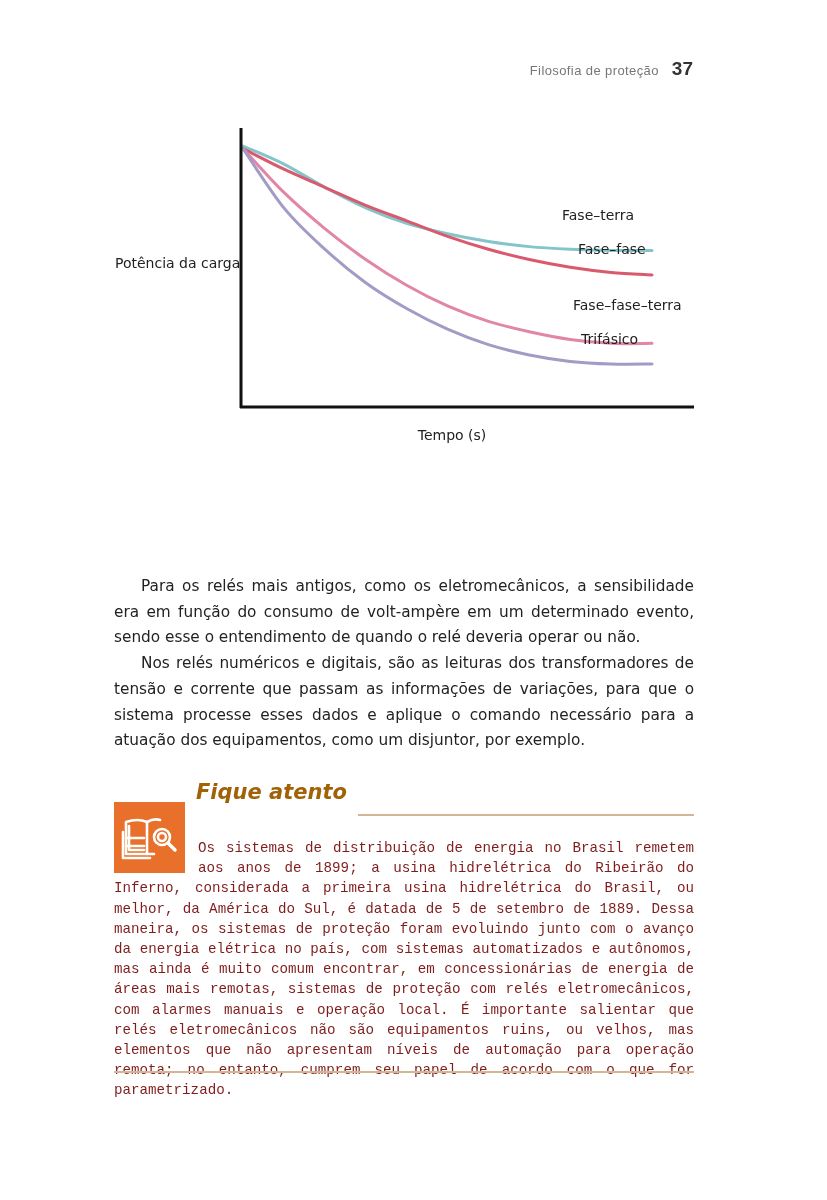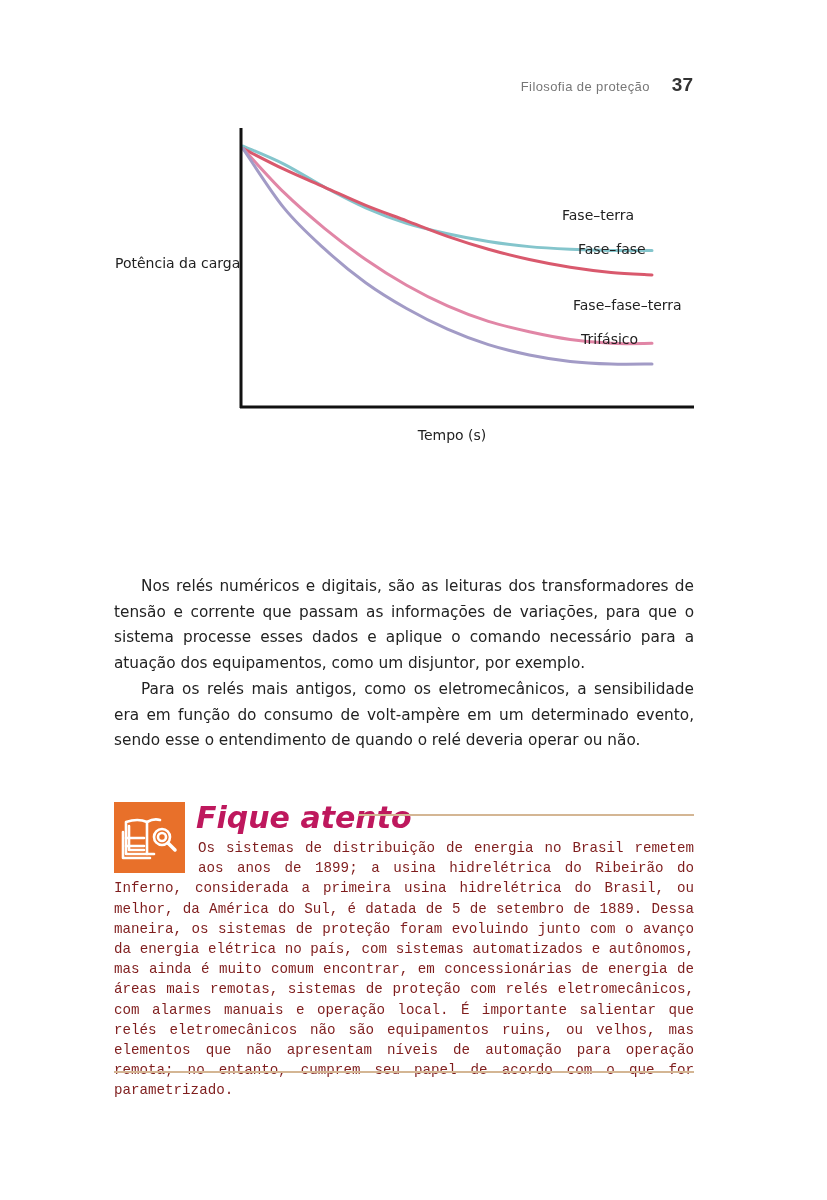--- a/index.html
+++ b/index.html
@@ -1,32 +1,32 @@
 <!DOCTYPE html>
 <html><head>
   <meta charset="utf-8">
   <style>
     html, body { margin: 0; padding: 0; background: #ffffff; }
     body { width: 827px; height: 1200px; position: relative; overflow: hidden;
            font-family: "Liberation Sans", "DejaVu Sans", sans-serif; color: #222; }
-    .running-head { position: absolute; top: 74px; right: 134px; display: flex; align-items: baseline; gap: 22px; }
+    .running-head { position: absolute; top: 58px; right: 134px; display: flex; align-items: baseline; gap: 13px; }
     .running-title { font-size: 13px; color: #777; letter-spacing: 0.4px; }
     .page-num { font-size: 19px; font-weight: bold; color: #333; }
     #chart { position: absolute; left: 0; top: 0; width: 827px; height: 460px; }
     .chart-text { font-family: "DejaVu Sans", sans-serif; font-size: 14px; fill: #222; }
     .caption { position: absolute; left: 114px; top: 466px; width: 582px; font-family: "Liberation Sans", sans-serif;
                font-size: 12.5px; line-height: 19px; color: #222; }
     .caption b { font-weight: bold; }
     .body-text { position: absolute; left: 114px; top: 574px; width: 580px;
                  font-family: "DejaVu Sans", sans-serif; font-size: 15.3px; line-height: 25.7px;
                  color: #222; text-align: justify; }
     .body-text p { margin: 0; text-indent: 27px; }
     .box-icon { position: absolute; left: 114px; top: 802px; width: 71px; height: 71px; background: #e8702a; }
-    .box-title { position: absolute; left: 196px; top: 800px; font-family: "DejaVu Sans", sans-serif;
-                 font-size: 30px; font-weight: bold; font-style: italic; color: #be185d; }
+    .box-title { position: absolute; left: 196px; top: 780px; font-family: "DejaVu Sans", sans-serif;
+                 font-size: 21px; font-weight: bold; font-style: italic; color: #a16207; }
     .title-rule { position: absolute; left: 358px; top: 814px; width: 336px; height: 2px; background: #d4b694; }
     .box-text { position: absolute; left: 114px; top: 838px; width: 580px;
                 font-family: Liberation Mono, monospace; font-size: 14.2px; line-height: 20.2px;
                 color: #7f1d1d; text-align: justify; }
     .box-text .float-space { float: left; width: 84px; height: 38px; }
     .bottom-rule { position: absolute; left: 114px; top: 1071px; width: 580px; height: 2px; background: #d4b694; }
   </style>
 </head>
 <body>
 
@@ -49,22 +49,22 @@
   <text class="chart-text" x="562" y="220">Fase–terra</text>
   <text class="chart-text" x="578" y="254">Fase–fase</text>
   <text class="chart-text" x="573" y="310">Fase–fase–terra</text>
   <text class="chart-text" x="581" y="344">Trifásico</text>
 </svg>
 
 <div class="caption">
 </div>
 
 <div class="body-text">
+  <p>Para os relés mais antigos, como os eletromecânicos, a sensibilidade era em função do consumo de volt-ampère em um determinado evento, sendo esse o entendimento de quando o relé deveria operar ou não.</p>
   <p>Nos relés numéricos e digitais, são as leituras dos transformadores de tensão e corrente que passam as informações de variações, para que o sistema processe esses dados e aplique o comando necessário para a atuação dos equipamentos, como um disjuntor, por exemplo.</p>
-  <p>Para os relés mais antigos, como os eletromecânicos, a sensibilidade era em função do consumo de volt-ampère em um determinado evento, sendo esse o entendimento de quando o relé deveria operar ou não.</p>
 </div>
 
 <div class="box-icon">
   <svg width="71" height="71" viewBox="0 0 71 71" xmlns="http://www.w3.org/2000/svg" fill="none" stroke="#fff" stroke-width="2.6" stroke-linecap="round" stroke-linejoin="round">
     <path d="M12 20 L12 52 L33 52 L33 20 Q24 16 12 20 Z"></path>
     <path d="M33 20 Q40 16 46 18"></path>
     <path d="M33 52 L40 52"></path>
     <path d="M15 24 L15 48 L30 48"></path>
     <path d="M9 30 L9 56 L36 56"></path>
     <line x1="12" y1="36" x2="30" y2="36"></line>

